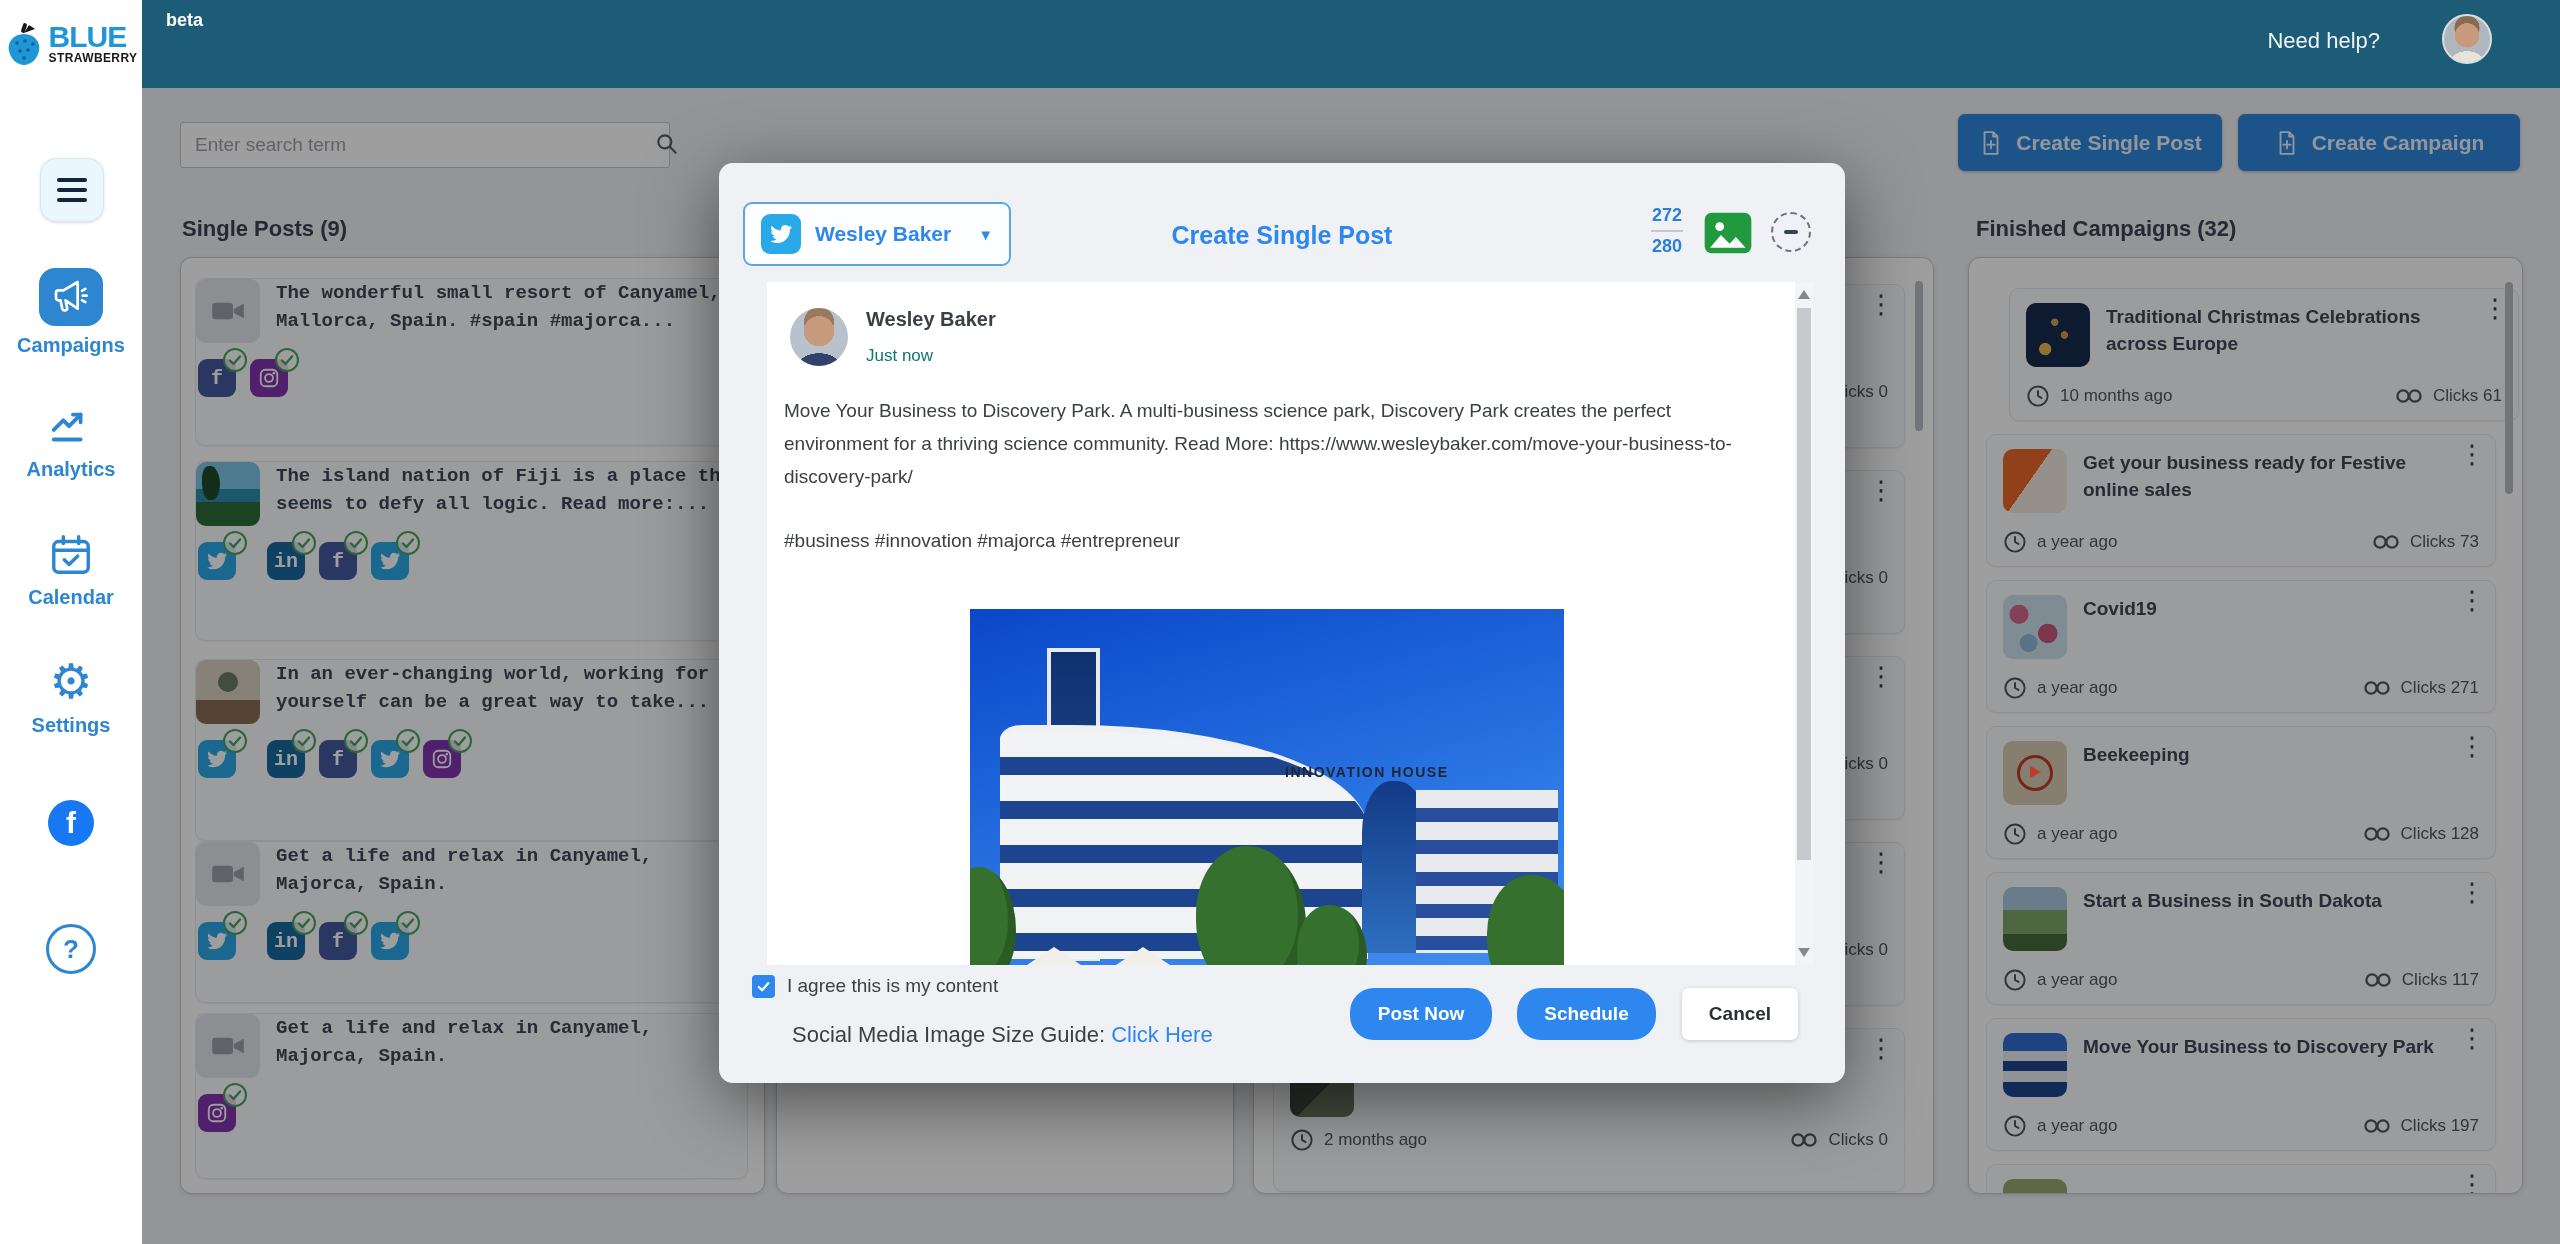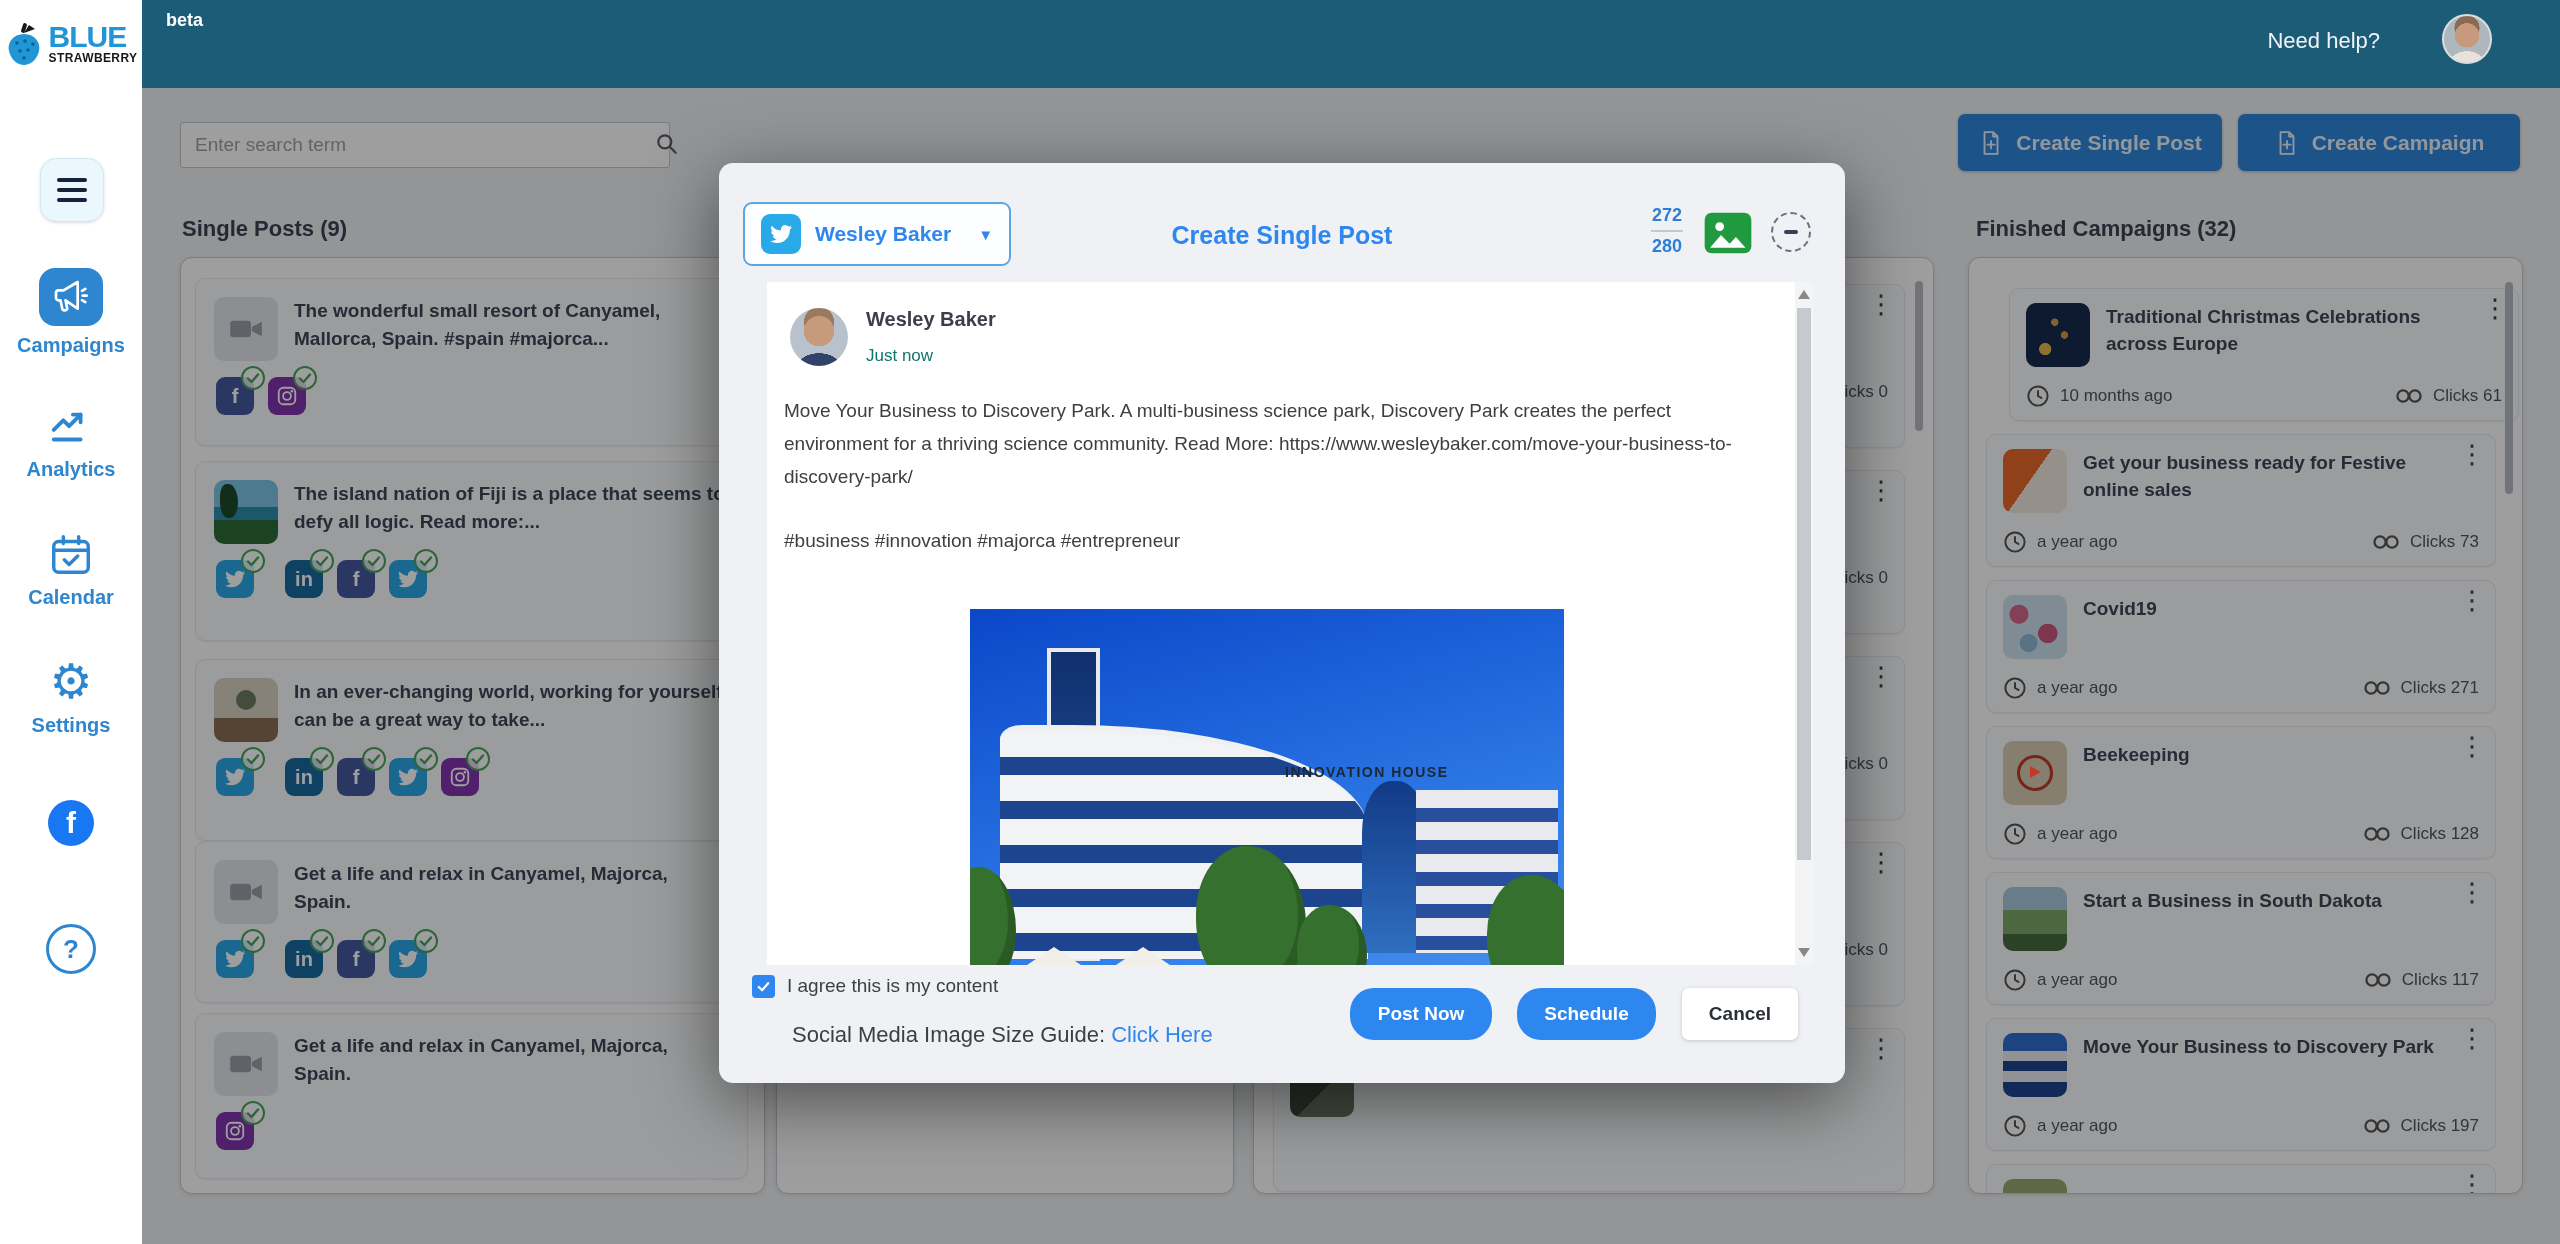--- a/index.html
+++ b/index.html
@@ -49,21 +49,21 @@
   .colhead{position:absolute;top:128px;font-size:22px;font-weight:700;color:#3b4454;}
   .panel{position:absolute;top:169px;height:935px;background:#fff;border:1px solid #c6cad0;
          border-radius:12px;overflow:hidden;box-shadow:0 1px 4px rgba(0,0,0,.10);}
   .p1{left:38px;width:583px;}
   .p2{left:634px;width:456px;}
   .p3{left:1111px;width:679px;}
   .p4{left:1826px;width:553px;}
   .card{position:absolute;background:#fbfcfd;border:1px solid #e6e9ed;border-radius:10px;
         box-shadow:0 1px 2px rgba(0,0,0,.06);overflow:hidden;}
   
-  .spcard{left:14px;width:553px;padding:18px;box-sizing:border-box;}
+  .spcard{left:14px;width:553px;box-sizing:border-box;font-family:Liberation Mono, monospace;}
   .sprow{display:flex;gap:16px;}
   .thumb{width:64px;height:64px;border-radius:10px;flex:0 0 64px;position:relative;overflow:hidden;}
   .t-video{background:#e4e6ea;display:flex;align-items:center;justify-content:center;}
   .t-fiji{background:linear-gradient(180deg,#7ec6e8 0 42%,#2e8fae 42% 62%,#2e6b3a 62%);}
   .t-fiji:after{content:"";position:absolute;left:6px;top:4px;width:18px;height:34px;background:#1e4a2a;border-radius:40% 60% 50% 50%;}
   .t-desk{background:linear-gradient(180deg,#d9d2c6 0 62%,#8a6f55 62%);}
   .t-desk:after{content:"";position:absolute;left:22px;top:12px;width:20px;height:20px;border-radius:50%;background:#6d7d64;}
   .sptitle{font-size:19px;font-weight:600;color:#3d4757;line-height:28px;}
   .netrow{display:flex;margin-top:16px;margin-left:2px;}
   .net{position:relative;width:38px;height:38px;border-radius:9px;margin-right:14px;
@@ -544,20 +544,36 @@
                 <circle cx="4.6" cy="5" r="3.2" fill="none" stroke="#555" stroke-width="1.3"></circle>
                 <circle cx="11.4" cy="5" r="3.2" fill="none" stroke="#555" stroke-width="1.3"></circle>
               </svg>
               <span>Clicks 0</span>
             </span>
         </div>
       </div>
       <div class="card cpcard" style="left:19px;width:630px;top:770px;height:162px;">
         <div class="thumb t-dark" style="top:24px;"></div>
         <span class="kebab">⋮</span>
+        <div class="meta" style="top:99px;">
+          <span class="mleft">
+              <svg width="24" height="24" viewBox="0 0 16 16">
+                <circle cx="8" cy="8" r="6.4" fill="none" stroke="#555" stroke-width="1.3"></circle>
+                <path d="M8 4.6V8l2.3 1.3" fill="none" stroke="#555" stroke-width="1.3" stroke-linecap="round"></path>
+              </svg>
+              <span>2 months ago</span>
+            </span>
+          <span class="mright">
+              <svg width="28" height="18" viewBox="0 0 16 10">
+                <circle cx="4.6" cy="5" r="3.2" fill="none" stroke="#555" stroke-width="1.3"></circle>
+                <circle cx="11.4" cy="5" r="3.2" fill="none" stroke="#555" stroke-width="1.3"></circle>
+              </svg>
+              <span>Clicks 0</span>
+            </span>
+        </div>
       </div>
       <div class="vscroll" style="right:10px;top:23px;height:150px;"></div>
     </div>
 
     <div class="panel p4">
       <div class="card cpcard" style="left:17px;width:508px;top:30px;height:131px;margin-left:23px;">
         <div class="thumb t-xmas"></div>
         <div class="title">Traditional Christmas Celebrations across Europe</div>
         <span class="kebab">⋮</span>
         <div class="meta">

